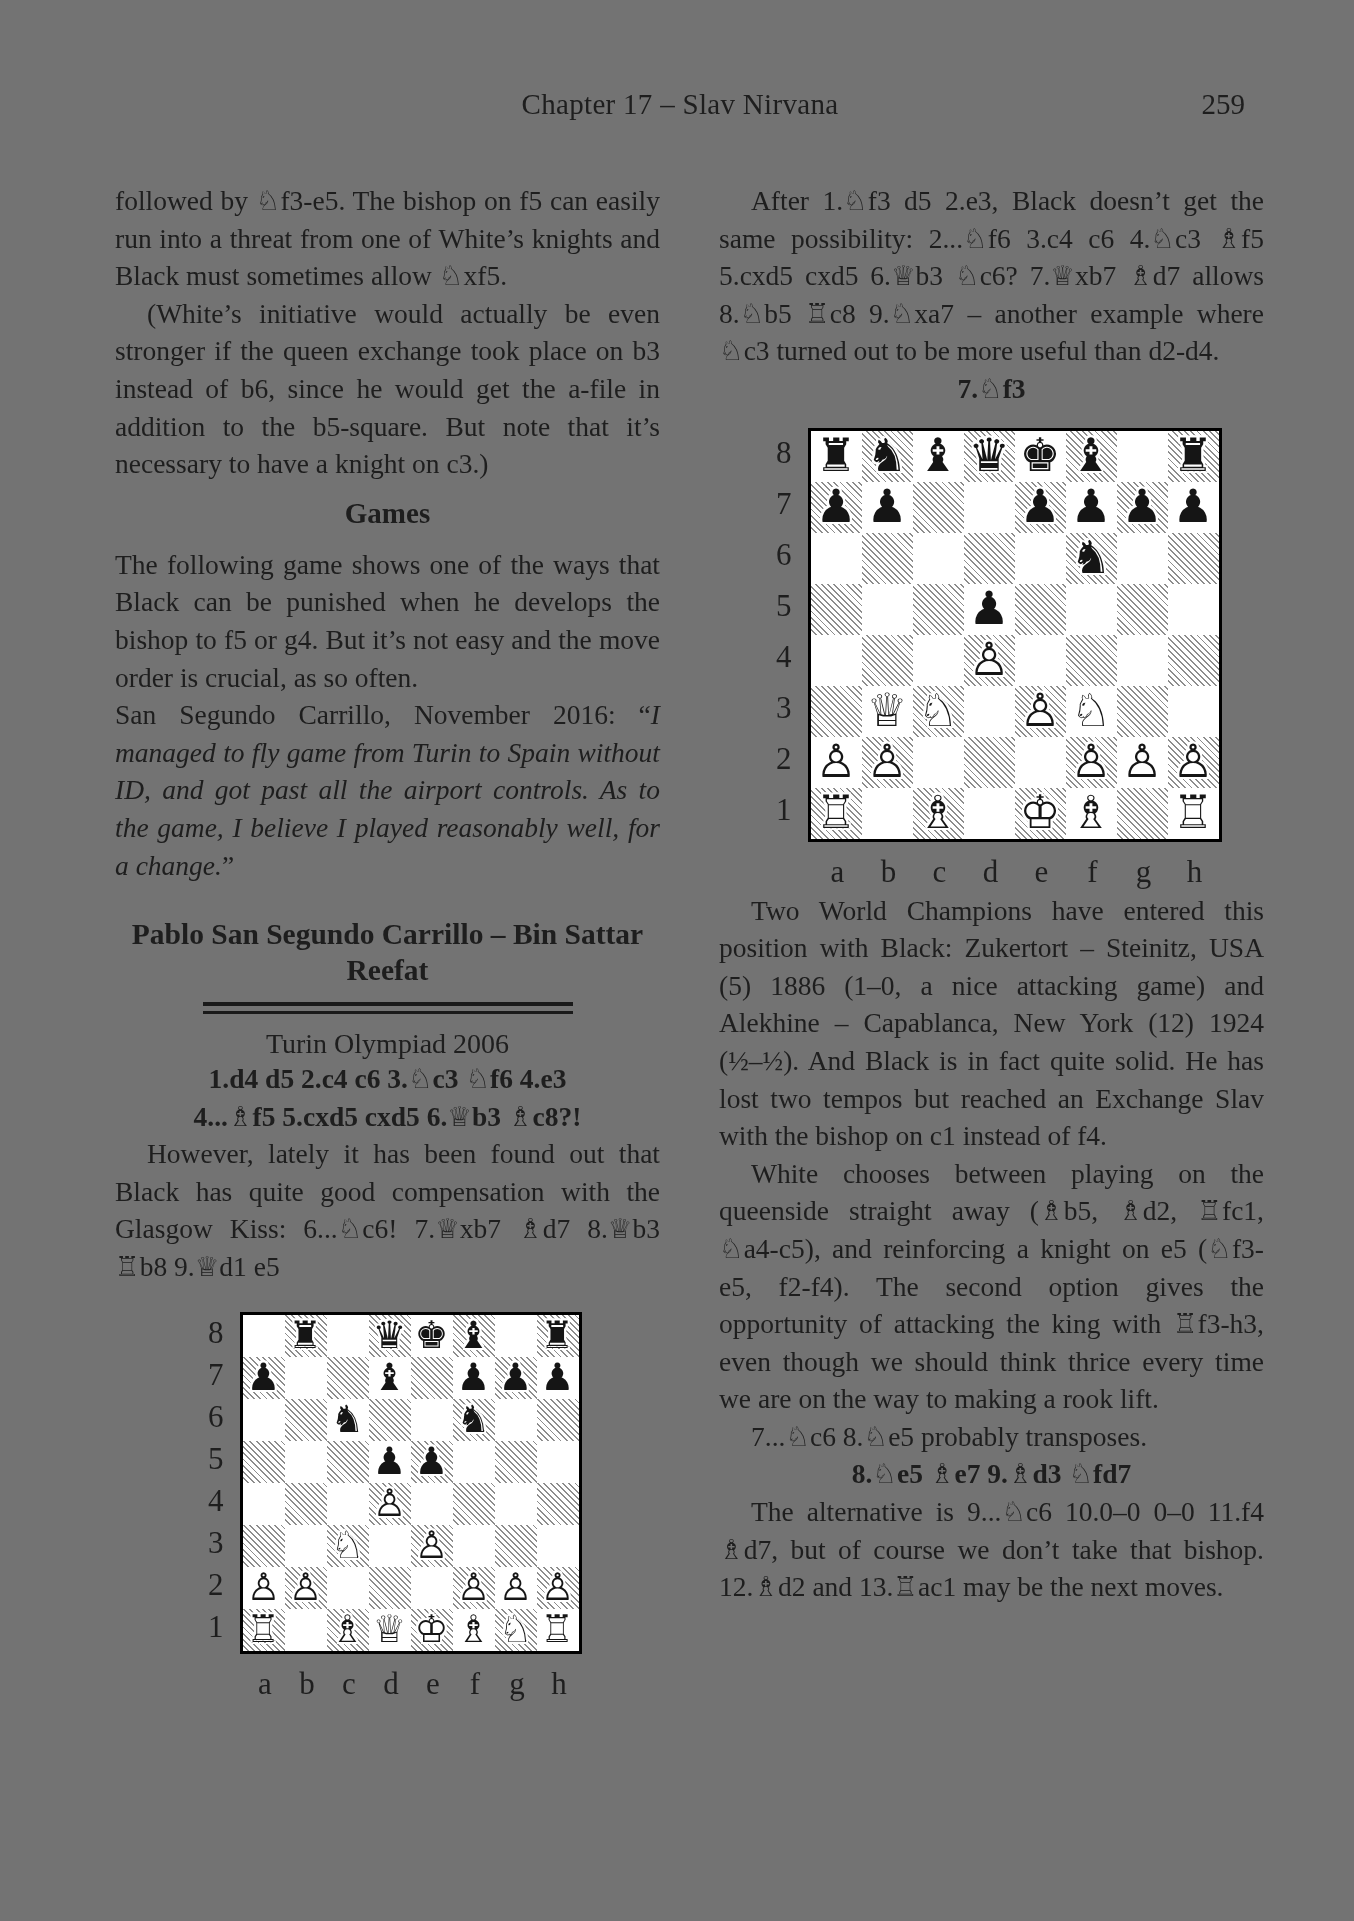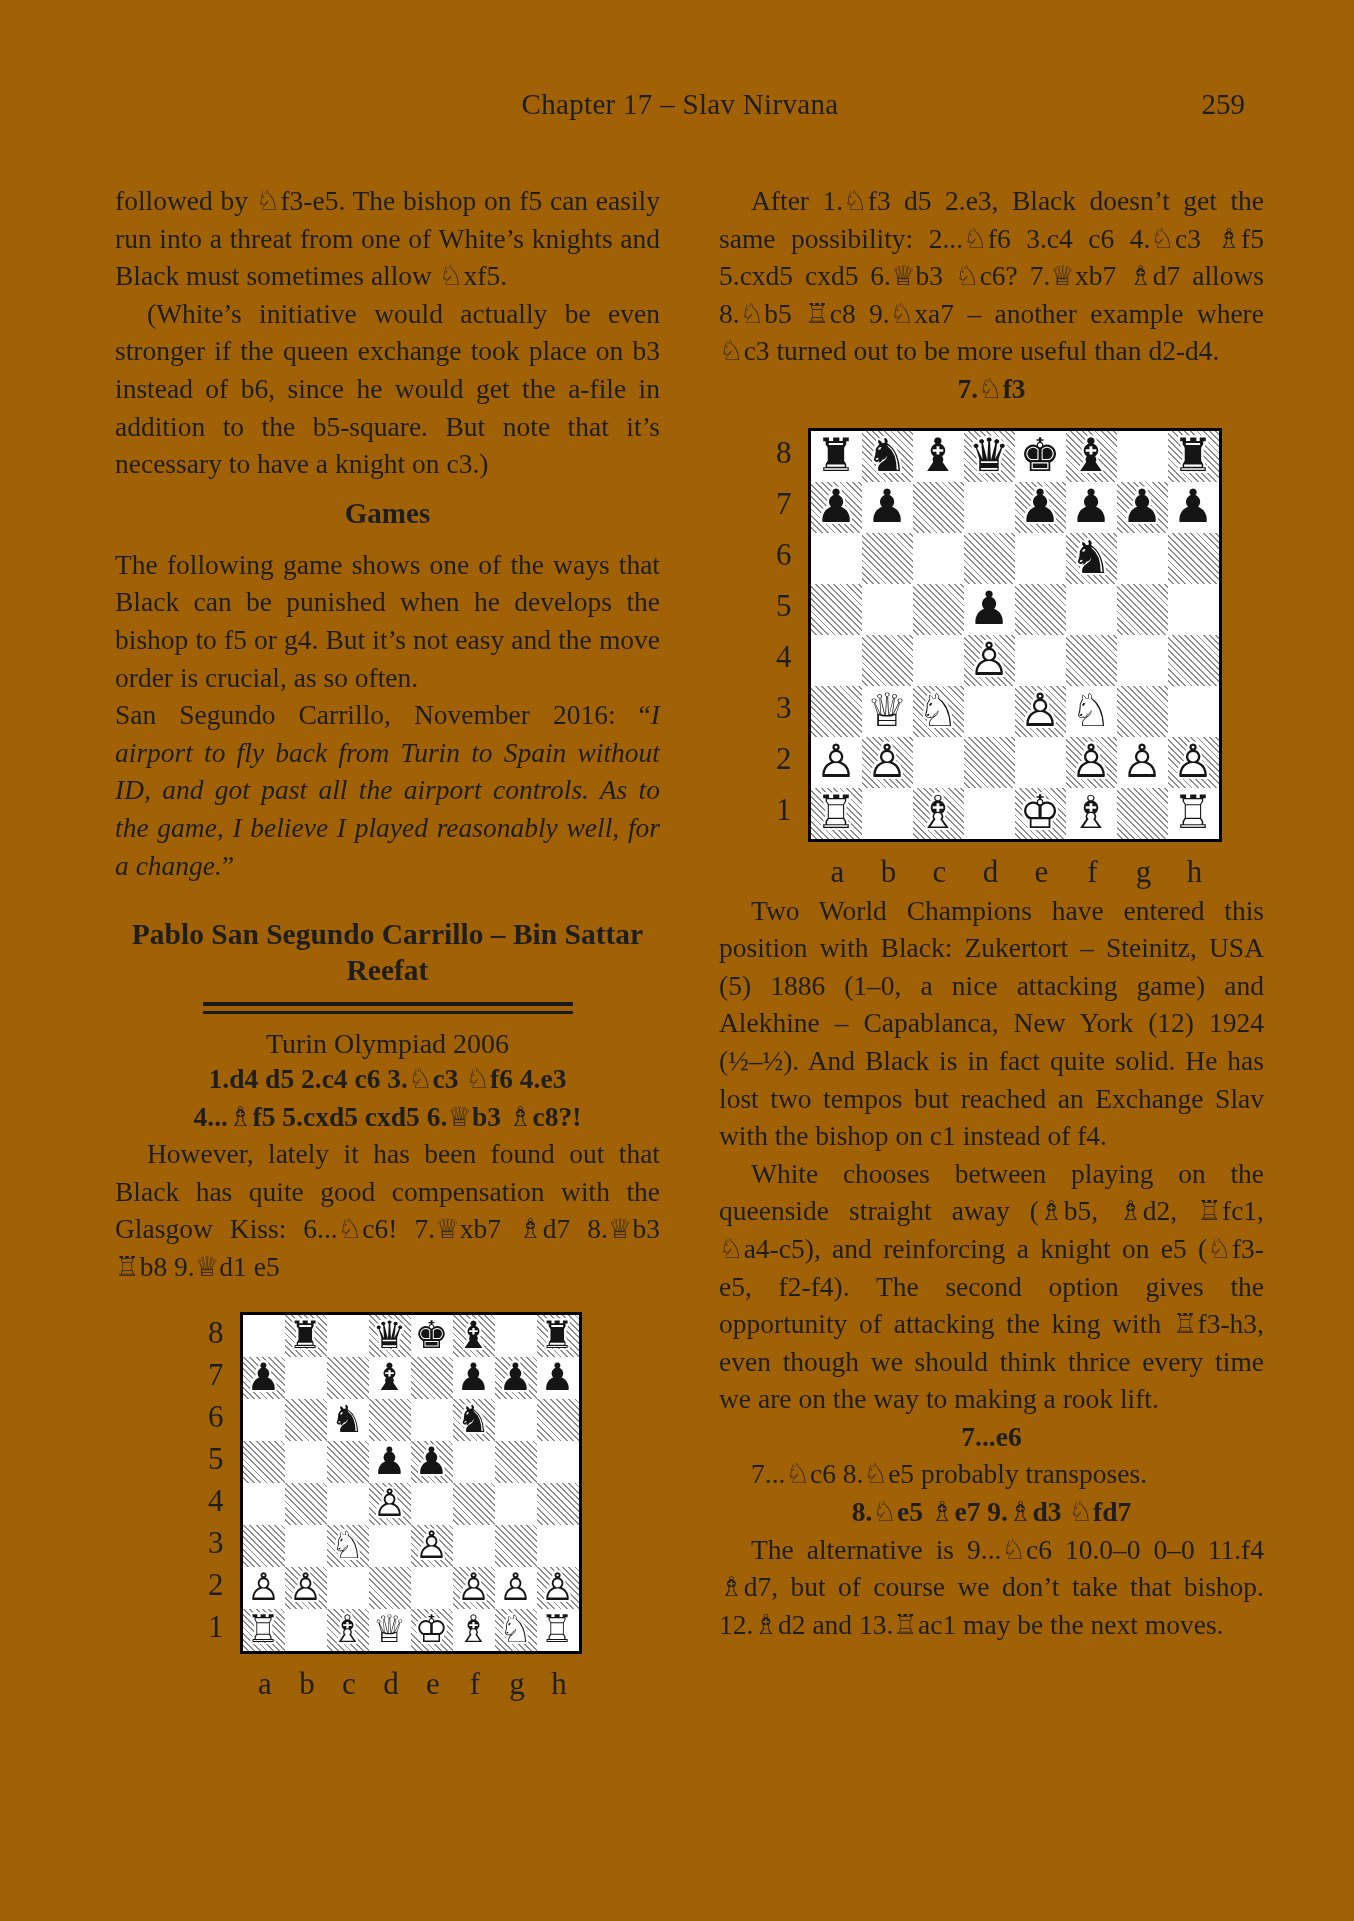--- a/index.html
+++ b/index.html
@@ -1,17 +1,17 @@
 <!DOCTYPE html>
 <html><head>
 <meta charset="utf-8">
 <style>
   html,body{margin:0;padding:0;background:#e8e8e8;}
   .page{
-    width:1354px;height:1921px;position:relative;background:#a16207;
+    width:1354px;height:1921px;position:relative;background:#737373;
     font-family:"Liberation Serif","DejaVu Sans",serif;color:#1e1e1e;
     overflow:hidden;margin:0 auto;
   }
   .running-head{
     position:absolute;top:88px;left:115px;width:1130px;height:40px;
   }
   .chapter-title{
     position:absolute;left:0;right:0;text-align:center;
     font-size:29px;letter-spacing:.3px;
   }
@@ -92,21 +92,21 @@
   <div class="content">
 
     <div class="col">
       <p class="body">followed by ♘f3-e5. The bishop on f5 can easily run into a threat from one of White’s knights and Black must sometimes allow ♘xf5.</p>
       <p class="body indent">(White’s initiative would actually be even stronger if the queen exchange took place on b3 instead of b6, since he would get the a-file in addition to the b5-square. But note that it’s necessary to have a knight on c3.)</p>
 
       <div class="center-head">Games</div>
 
       <p class="body">The following game shows one of the ways that Black can be punished when he develops the bishop to f5 or g4. But it’s not easy and the move order is crucial, as so often.</p>
 
-      <p class="body quote-para"><span>San Segundo Carrillo, November 2016: “</span><span class="quote-italic">I airport to fly back from Turin to Spain without ID, and got past all the airport controls. As to the game, I believe I played reasonably well, for a change.</span><span>”</span></p>
+      <p class="body quote-para"><span>San Segundo Carrillo, November 2016: “</span><span class="quote-italic">I managed to fly game from Turin to Spain without ID, and got past all the airport controls. As to the game, I believe I played reasonably well, for a change.</span><span>”</span></p>
 
       <div class="game-header">Pablo San Segundo Carrillo – Bin Sattar Reefat</div>
       <div class="double-rule"></div>
       <div class="event-line">Turin Olympiad 2006</div>
 
       <p class="body moves mt-lg">1.d4 d5 2.c4 c6 3.♘c3 ♘f6 4.e3</p>
 
       <p class="body moves mt-md">4...♗f5 5.cxd5 cxd5 6.♕b3 ♗c8?!</p>
       <p class="body indent">However, lately it has been found out that Black has quite good compensation with the Glasgow Kiss: 6...♘c6! 7.♕xb7 ♗d7 8.♕b3 ♖b8 9.♕d1 e5</p>
 
@@ -412,21 +412,20 @@
             <div class="file-label">e</div>
             <div class="file-label">f</div>
             <div class="file-label">g</div>
             <div class="file-label">h</div>
           </div>
         </div>
 
       <p class="body indent mt-sm">Two World Champions have entered this position with Black: Zukertort – Steinitz, USA (5) 1886 (1–0, a nice attacking game) and Alekhine – Capablanca, New York (12) 1924 (½–½). And Black is in fact quite solid. He has lost two tempos but reached an Exchange Slav with the bishop on c1 instead of f4.</p>
       <p class="body indent">White chooses between playing on the queenside straight away (♗b5, ♗d2, ♖fc1, ♘a4-c5), and reinforcing a knight on e5 (♘f3-e5, f2-f4). The second option gives the opportunity of attacking the king with ♖f3-h3, even though we should think thrice every time we are on the way to making a rook lift.</p>
 
-      <p class="body moves mt-md">7...e6</p>
       <p class="body indent">7...♘c6 8.♘e5 probably transposes.</p>
 
       <p class="body moves mt-lg">8.♘e5 ♗e7 9.♗d3 ♘fd7</p>
       <p class="body indent">The alternative is 9...♘c6 10.0–0 0–0 11.f4 ♗d7, but of course we don’t take that bishop. 12.♗d2 and 13.♖ac1 may be the next moves.</p>
     </div>
 
   </div>
 </div>
 
 </body></html>

